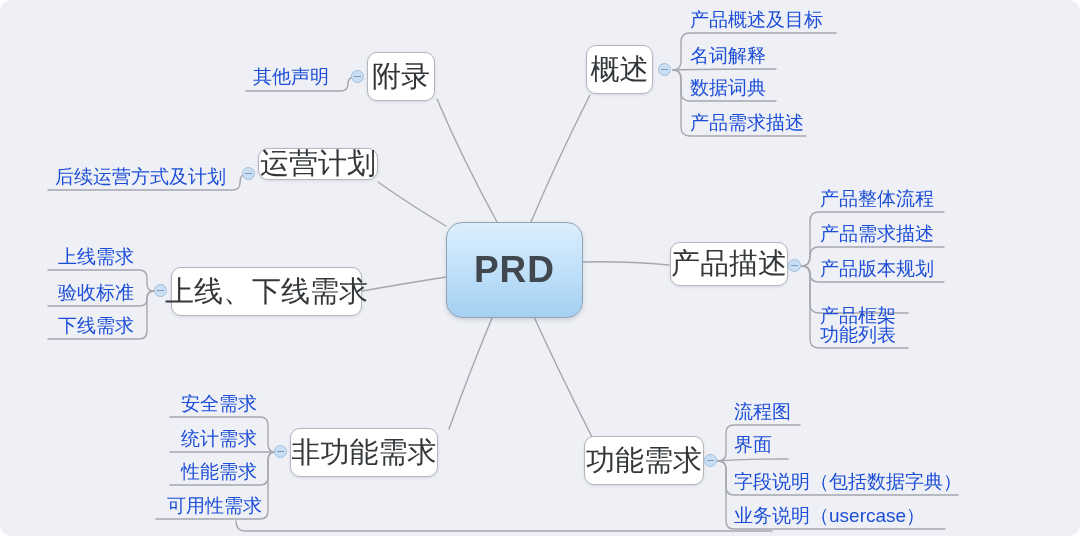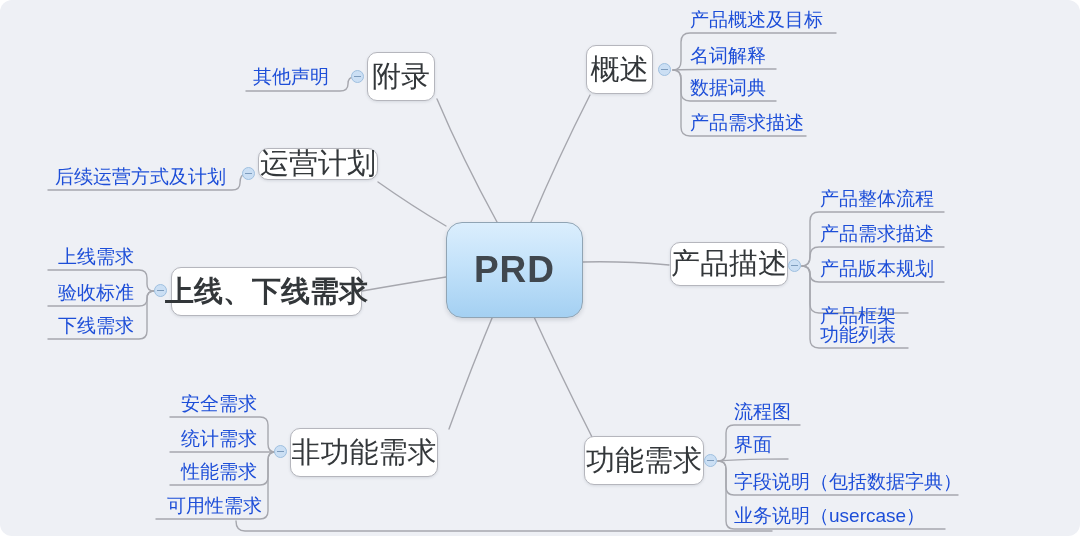--- a/index.html
+++ b/index.html
@@ -101,21 +101,21 @@
 
   <div class="branch" style="left:586px;top:45px;width:67px;height:49px;">
     <span>概述</span>
   </div>
   <div class="branch" style="left:367px;top:52px;width:68px;height:49px;">
     <span>附录</span>
   </div>
   <div class="branch" style="left:258px;top:148px;width:120px;height:32px;">
     <span>运营计划</span>
   </div>
-  <div class="branch" style="left:171px;top:267px;width:191px;height:49px;font-weight:bold;">
+  <div class="branch" style="left:171px;top:267px;width:191px;height:49px;">
     <span>上线、下线需求</span>
   </div>
   <div class="branch" style="left:290px;top:428px;width:148px;height:49px;">
     <span>非功能需求</span>
   </div>
   <div class="branch" style="left:584px;top:436px;width:120px;height:49px;">
     <span>功能需求</span>
   </div>
   <div class="branch" style="left:670px;top:242px;width:118px;height:44px;">
     <span>产品描述</span>

